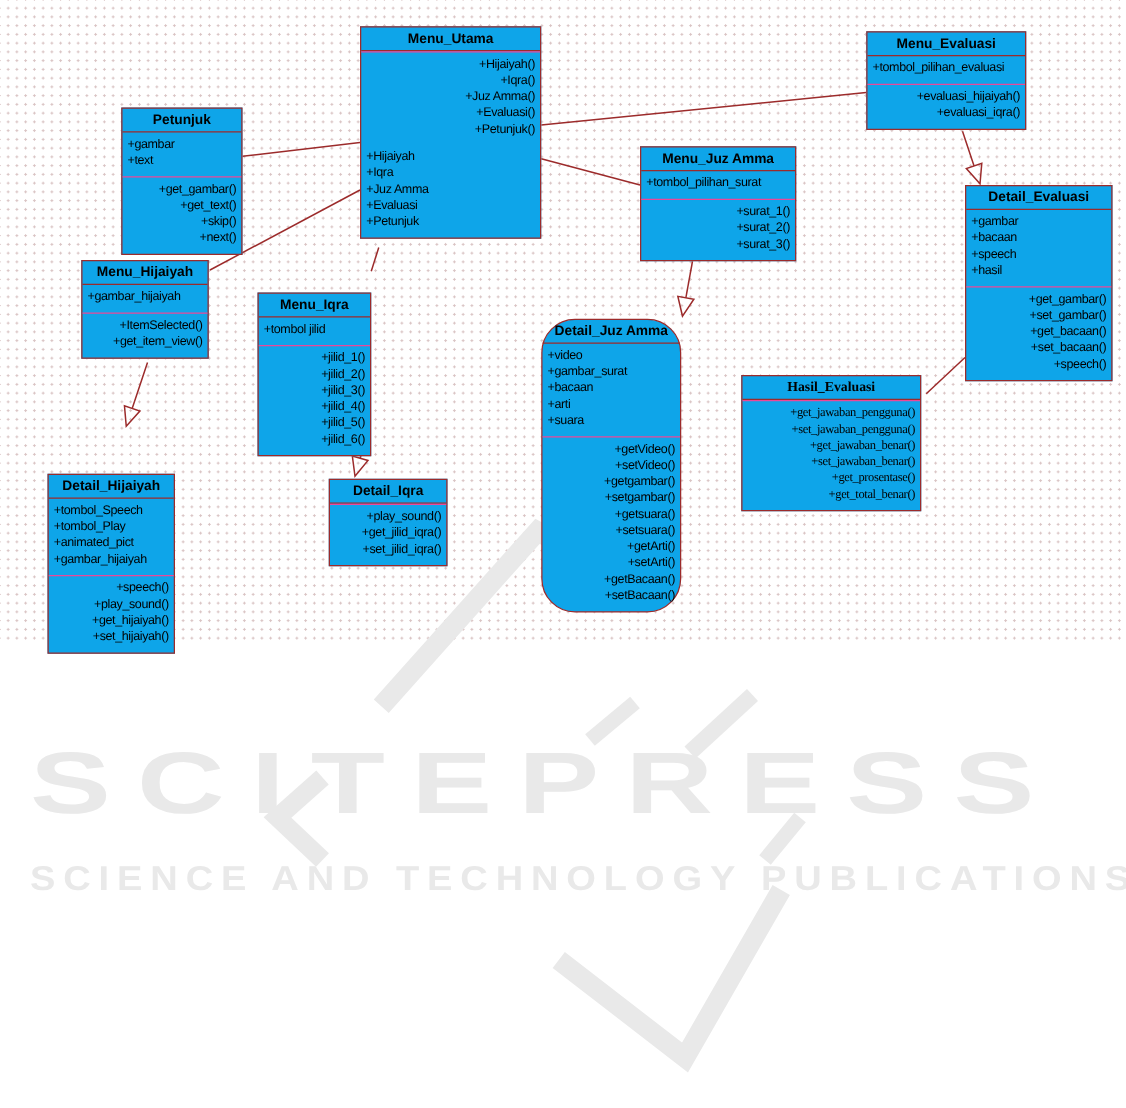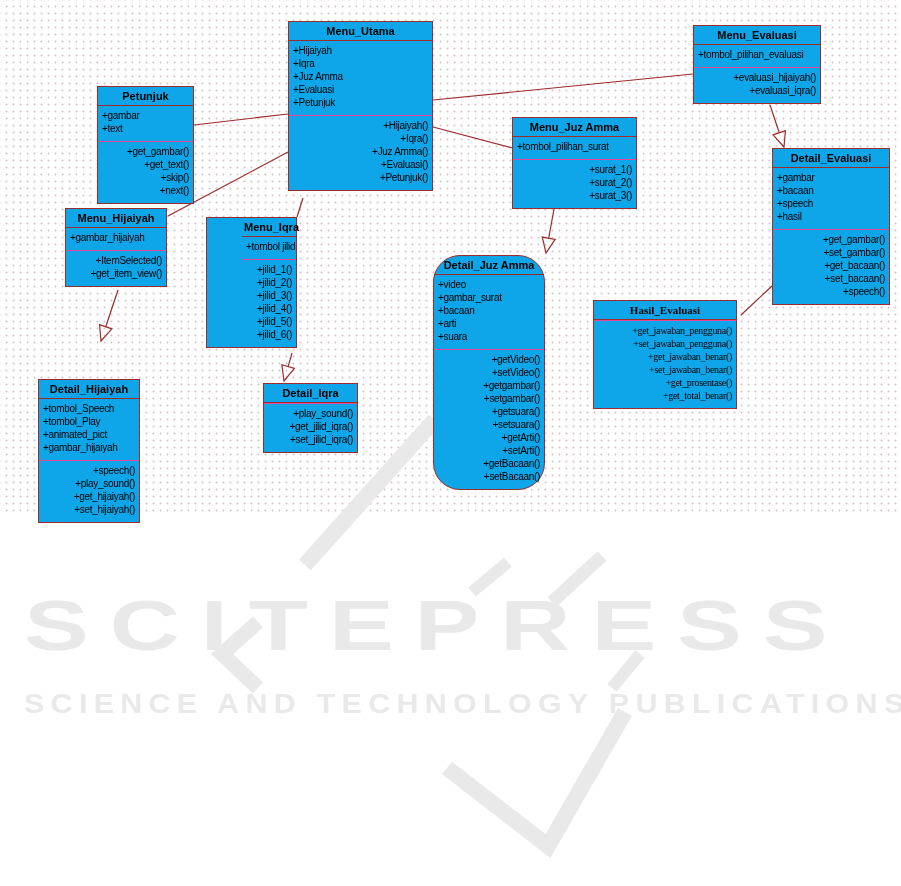--- a/index.html
+++ b/index.html
@@ -62,34 +62,34 @@
       <polygon points="101,341 99.57697505292423,324.7142700501328 111.90985792758092,328.82523100835175" fill="none" stroke="#9c2b2b" stroke-width="1.2"></polygon>
       <line x1="118" y1="290" x2="105.74341649025257" y2="326.7697505292423" stroke="#9c2b2b" stroke-width="1.2"></line>
       <polygon points="284,381 281.87091125879533,364.7914534540547 294.370722578126,368.3628281167206" fill="none" stroke="#9c2b2b" stroke-width="1.2"></polygon>
       <line x1="292" y1="353" x2="288.12081691846066" y2="366.57714078538766" stroke="#9c2b2b" stroke-width="1.2"></line>
       <line x1="772" y1="286" x2="741" y2="315" stroke="#9c2b2b" stroke-width="1.2"></line>
     </svg>
 
   <div id="classes">
       <div class="uml-class" style="left: 288px; top: 21px; width: 145px;">
         <div class="uml-title">Menu_Utama</div>
+        <div class="uml-section methods">
+          <div class="uml-member">+Hijaiyah()</div>
+          <div class="uml-member">+Iqra()</div>
+          <div class="uml-member">+Juz Amma()</div>
+          <div class="uml-member">+Evaluasi()</div>
+          <div class="uml-member">+Petunjuk()</div>
+        </div>
         <div class="uml-section attrs">
           <div class="uml-member">+Hijaiyah</div>
           <div class="uml-member">+Iqra</div>
           <div class="uml-member">+Juz Amma</div>
           <div class="uml-member">+Evaluasi</div>
           <div class="uml-member">+Petunjuk</div>
         </div>
-        <div class="uml-section methods">
-          <div class="uml-member">+Hijaiyah()</div>
-          <div class="uml-member">+Iqra()</div>
-          <div class="uml-member">+Juz Amma()</div>
-          <div class="uml-member">+Evaluasi()</div>
-          <div class="uml-member">+Petunjuk()</div>
-        </div>
       </div>
       <div class="uml-class" style="left: 97px; top: 62px; width: 97px; margin-top: 24px;">
         <div class="uml-title">Petunjuk</div>
         <div class="uml-section attrs">
           <div class="uml-member">+gambar</div>
           <div class="uml-member">+text</div>
         </div>
         <div class="uml-section methods">
           <div class="uml-member">+get_gambar()</div>
           <div class="uml-member">+get_text()</div>
@@ -137,21 +137,21 @@
       <div class="uml-class" style="left: 65px; top: 208px; width: 102px;">
         <div class="uml-title">Menu_Hijaiyah</div>
         <div class="uml-section attrs">
           <div class="uml-member">+gambar_hijaiyah</div>
         </div>
         <div class="uml-section methods">
           <div class="uml-member">+ItemSelected()</div>
           <div class="uml-member">+get_item_view()</div>
         </div>
       </div>
-      <div class="uml-class" style="left: 206px; top: 217px; width: 91px; padding-left: 35px;">
+      <div class="uml-class" style="left: 206px; top: 234px; width: 91px;">
         <div class="uml-title">Menu_Iqra</div>
         <div class="uml-section attrs">
           <div class="uml-member">+tombol jilid</div>
         </div>
         <div class="uml-section methods">
           <div class="uml-member">+jilid_1()</div>
           <div class="uml-member">+jilid_2()</div>
           <div class="uml-member">+jilid_3()</div>
           <div class="uml-member">+jilid_4()</div>
           <div class="uml-member">+jilid_5()</div>

